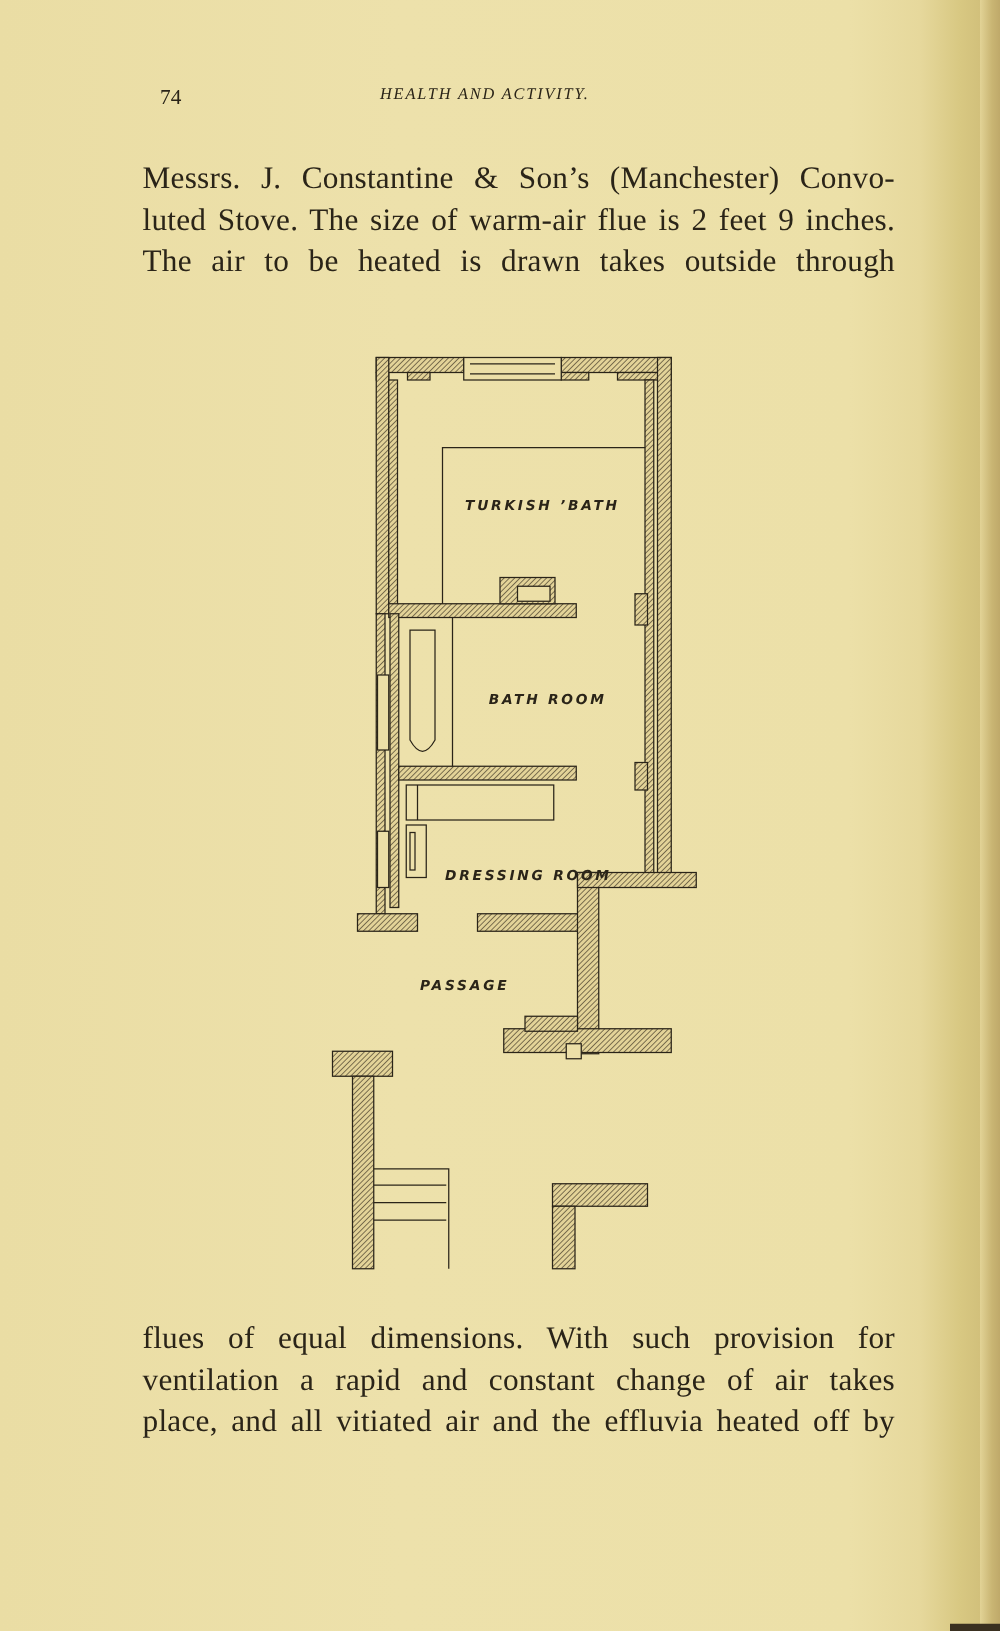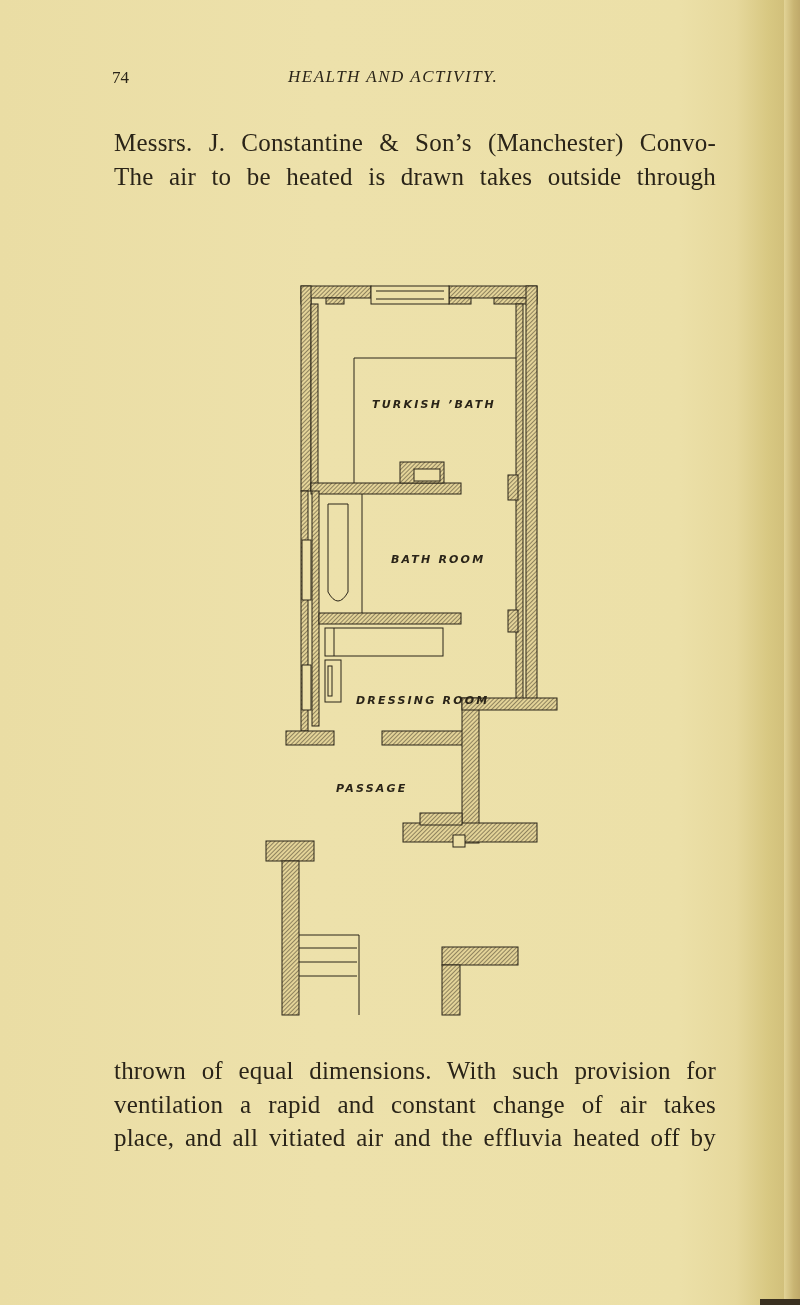--- a/index.html
+++ b/index.html
@@ -16,27 +16,27 @@
   }
   .edge {
     position: absolute; right: 0; top: 0; width: 16px; height: 1305px;
     background: linear-gradient(90deg, #e2d396 0%, #c9b573 60%, #bfa96a 100%);
   }
   .edge-bottom {
     position: absolute; right: 0; bottom: 0; width: 40px; height: 6px;
     background: #3a3020;
   }
   .running-head {
-    position: absolute; top: 68px; left: 112px; width: 520px; height: 24px;
+    position: absolute; top: 68px; left: 128px; width: 520px; height: 24px;
   }
   .page-number {
     position: absolute; left: 0; top: 0; font-size: 17px;
   }
   .book-title {
-    position: absolute; left: 176px; top: -1px; font-size: 17px;
+    position: absolute; left: 176px; top: -1px; font-size: 13px;
     font-style: italic; letter-spacing: 1.5px;
   }
   .para {
     position: absolute; left: 114px; width: 602px;
     font-size: 25px; line-height: 33.5px;
     text-align: justify; letter-spacing: 0.2px;
   }
   .para .line { display: block; text-align-last: justify; white-space: nowrap; }
   .para-top { top: 114px; margin-top: 12px; }
   .para-bottom { top: 1054px; }
@@ -56,20 +56,21 @@
 <div class="edge"></div>
 <div class="edge-bottom"></div>
 
 <div class="running-head">
   <span class="page-number">74</span>
   <span class="book-title">HEALTH AND ACTIVITY.</span>
 </div>
 
 <div class="para para-top">
   <span class="line">Messrs. J. Constantine &amp; Son’s (Manchester) Convo-</span>
+  <span class="line">luted Stove. The size of warm-air flue is 2 feet 9 inches.</span>
   <span class="line">The air to be heated is drawn takes outside through</span>
 </div>
 
 <div class="plan">
   <svg viewBox="0 0 330 740" xmlns="http://www.w3.org/2000/svg">
     <defs>
       <pattern id="hatch" patternUnits="userSpaceOnUse" width="3" height="3" patternTransform="rotate(45)">
         <rect width="3" height="3" fill="#e3d398"></rect>
         <line x1="0" y1="0" x2="0" y2="3" stroke="#3a3222" stroke-width="1"></line>
       </pattern>
@@ -143,16 +144,16 @@
       <line x1="49" y1="696" x2="107" y2="696"></line>
     </g>
     <text class="room-label" x="122" y="128">TURKISH ’BATH</text>
     <text class="room-label" x="141" y="283">BATH ROOM</text>
     <text class="room-label" x="106" y="424">DRESSING ROOM</text>
     <text class="room-label" x="86" y="512">PASSAGE</text>
   </svg>
 </div>
 
 <div class="para para-bottom">
-  <span class="line">thrown of equal dimensions. With such provision for</span>
+  <span class="line">flues of equal dimensions. With such provision for</span>
   <span class="line">ventilation a rapid and constant change of air takes</span>
   <span class="line">place, and all vitiated air and the effluvia heated off by</span>
 </div>
 
 </body></html>

